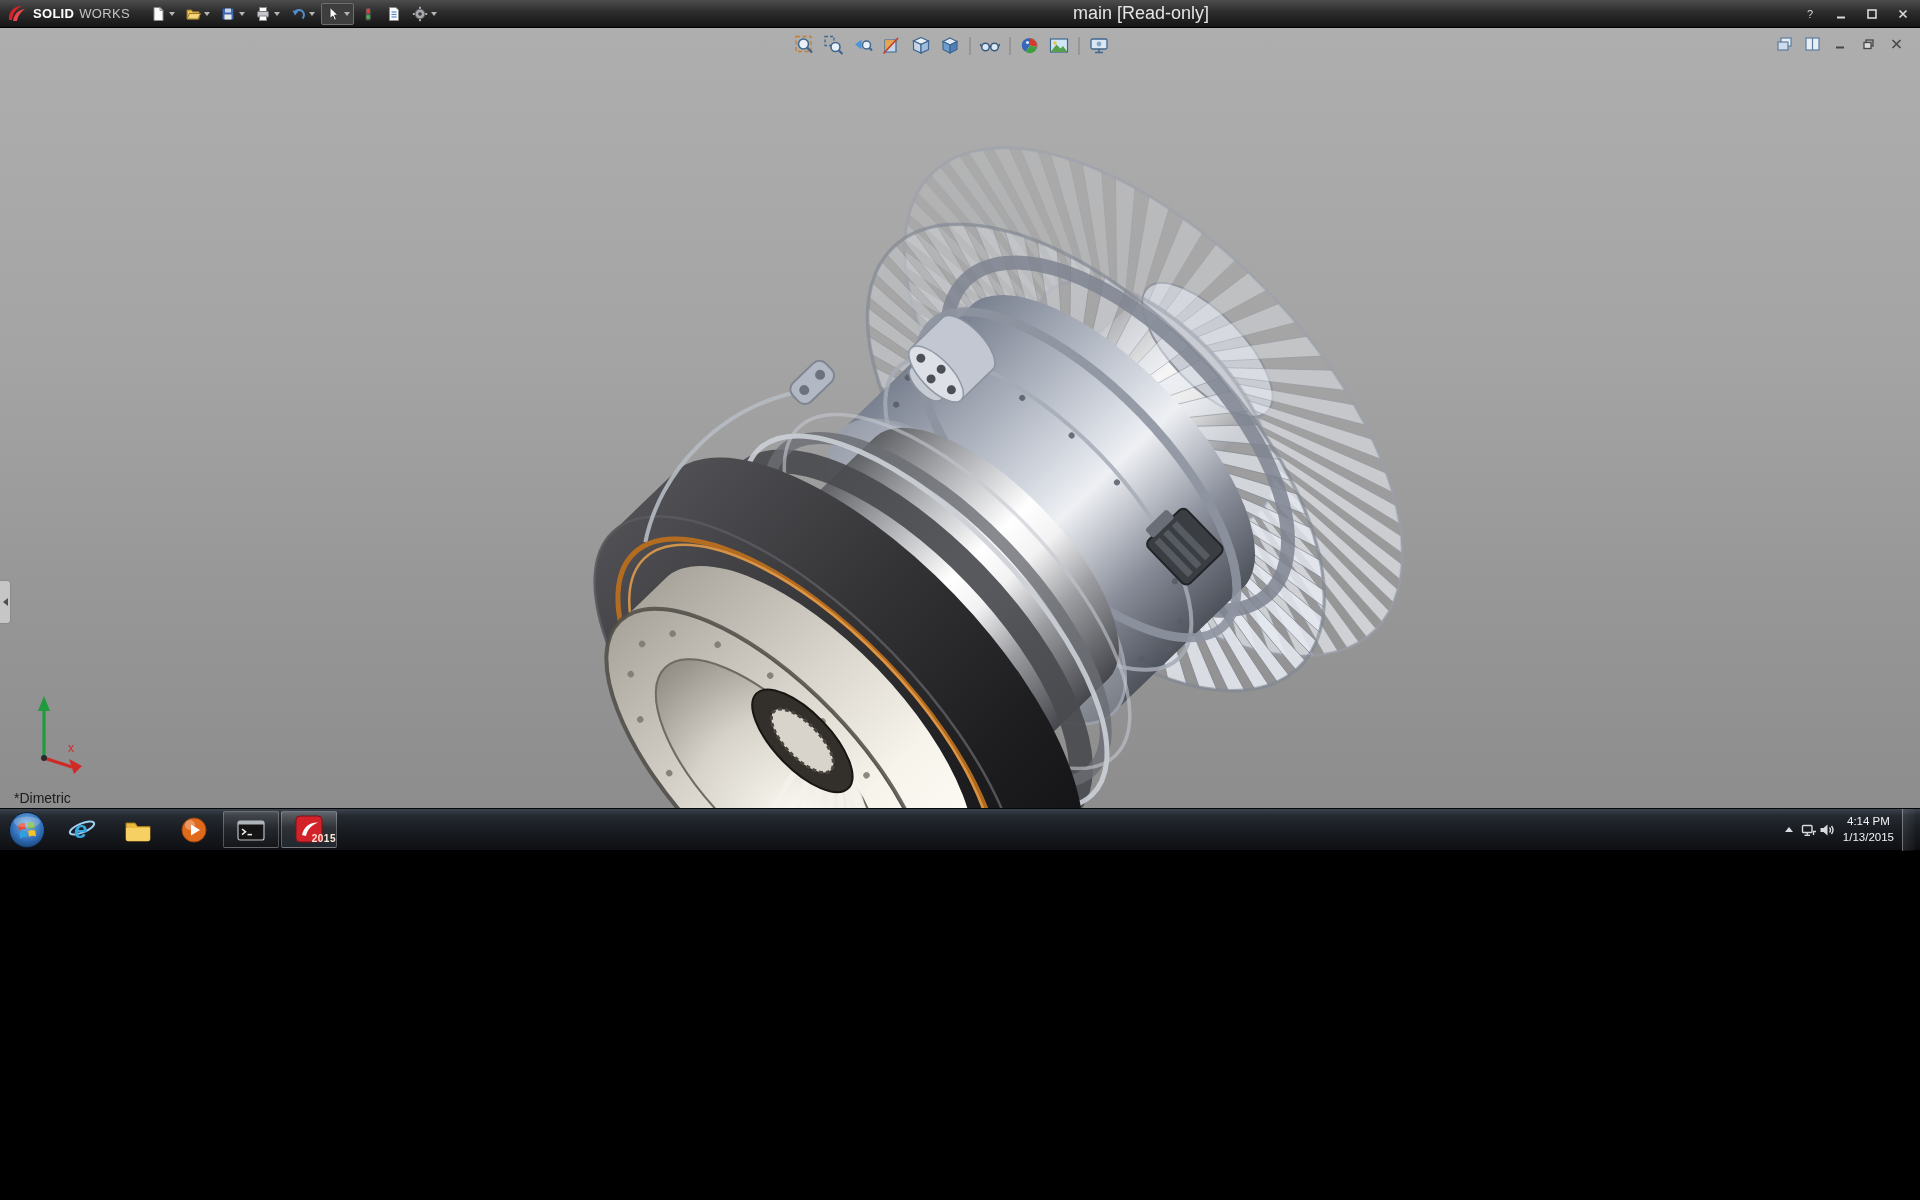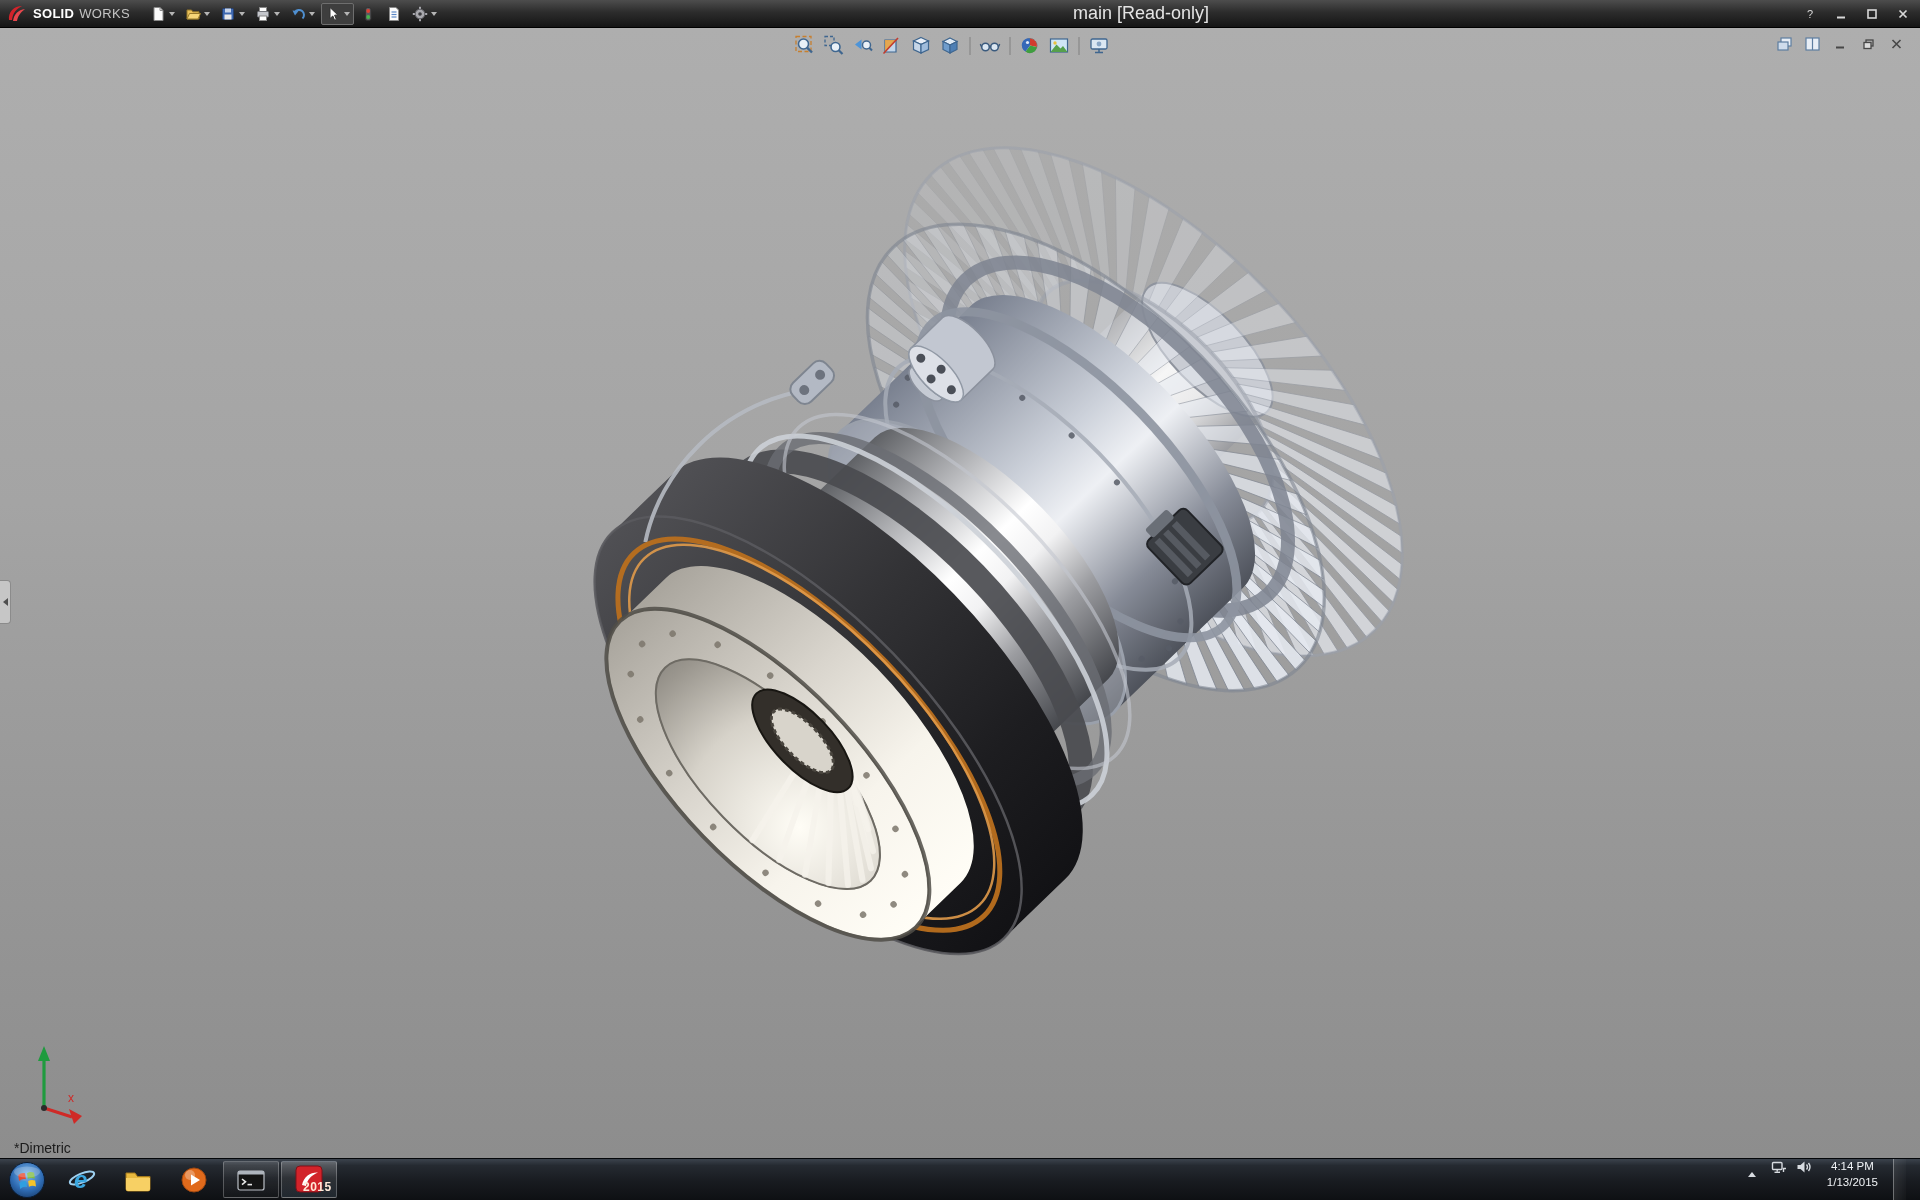--- a/index.html
+++ b/index.html
@@ -4,21 +4,21 @@
 <style>
   * { box-sizing: border-box; }
   html,body { margin:0; padding:0; }
   body {
     width:1920px; height:1200px; overflow:hidden;
     font-family:"Liberation Sans","DejaVu Sans",sans-serif;
     background:#000;
   }
   button { padding:0; margin:0; border:none; background:none; font-family:inherit; cursor:default; }
 
-  .app { width:1920px; height:1200px; display:flex; flex-direction:column; }
+  .app { width:1920px; height:850px; display:flex; flex-direction:column; }
 
   
   .titlebar {
     height:28px; flex:0 0 28px; position:relative;
     background:linear-gradient(#4d4d4d,#2c2c2c 45%,#151515);
     border-bottom:1px solid #000;
     display:flex; align-items:center; padding:0 6px; color:#ddd;
   }
   .brand { display:flex; align-items:center; gap:5px; margin-right:16px; }
   .brand .b1 { font-weight:bold; color:#fff; font-size:13px; letter-spacing:.3px; }
@@ -63,22 +63,22 @@
     display:flex; align-items:stretch;
   }
   .orb { width:54px; display:flex; align-items:center; justify-content:center; }
   .titems { display:flex; align-items:stretch; }
   .titem { width:56px; display:flex; align-items:center; justify-content:center; position:relative; }
   .titem.running {
     background:linear-gradient(rgba(255,255,255,.15),rgba(255,255,255,.05) 45%,rgba(255,255,255,.02));
     border:1px solid rgba(255,255,255,.25); border-radius:2px; margin:2px 1px;
   }
   .titem.active { background:linear-gradient(rgba(255,255,255,.25),rgba(255,255,255,.09) 45%,rgba(140,175,210,.14)); }
-  .swyear { position:absolute; bottom:3px; left:0; right:0; text-align:left; font-size:12px; font-weight:bold; color:#ffe9d8; letter-spacing:.5px;padding-left:21px; }
-  .tray { margin-left:auto; display:flex; align-items:flex-start; gap:9px; padding-right:14px; }
+  .swyear { position:absolute; bottom:3px; left:0; right:0; text-align:right; font-size:10px; font-weight:bold; color:#ffe9d8; letter-spacing:.5px;padding-left:21px; }
+  .tray { margin-left:auto; display:flex; align-items:center; gap:2px; padding-right:5px; }
   .tray-btn { width:20px; height:30px; display:flex; align-items:center; justify-content:center; }
   .up-tri { width:0; height:0; border-left:4px solid transparent; border-right:4px solid transparent; border-bottom:5px solid #d8dce1; display:block; }
   .tray-ic { display:flex; align-items:center; }
   .clock { color:#f0f3f6; font-size:11.5px; text-align:center; line-height:1.35; padding:0 6px; }
   .showdesk { width:13px; height:42px; border-left:1px solid rgba(255,255,255,.38);
     background:linear-gradient(90deg,rgba(255,255,255,.09),rgba(255,255,255,.02)); }
 </style>
 </head>
 <body>
 

